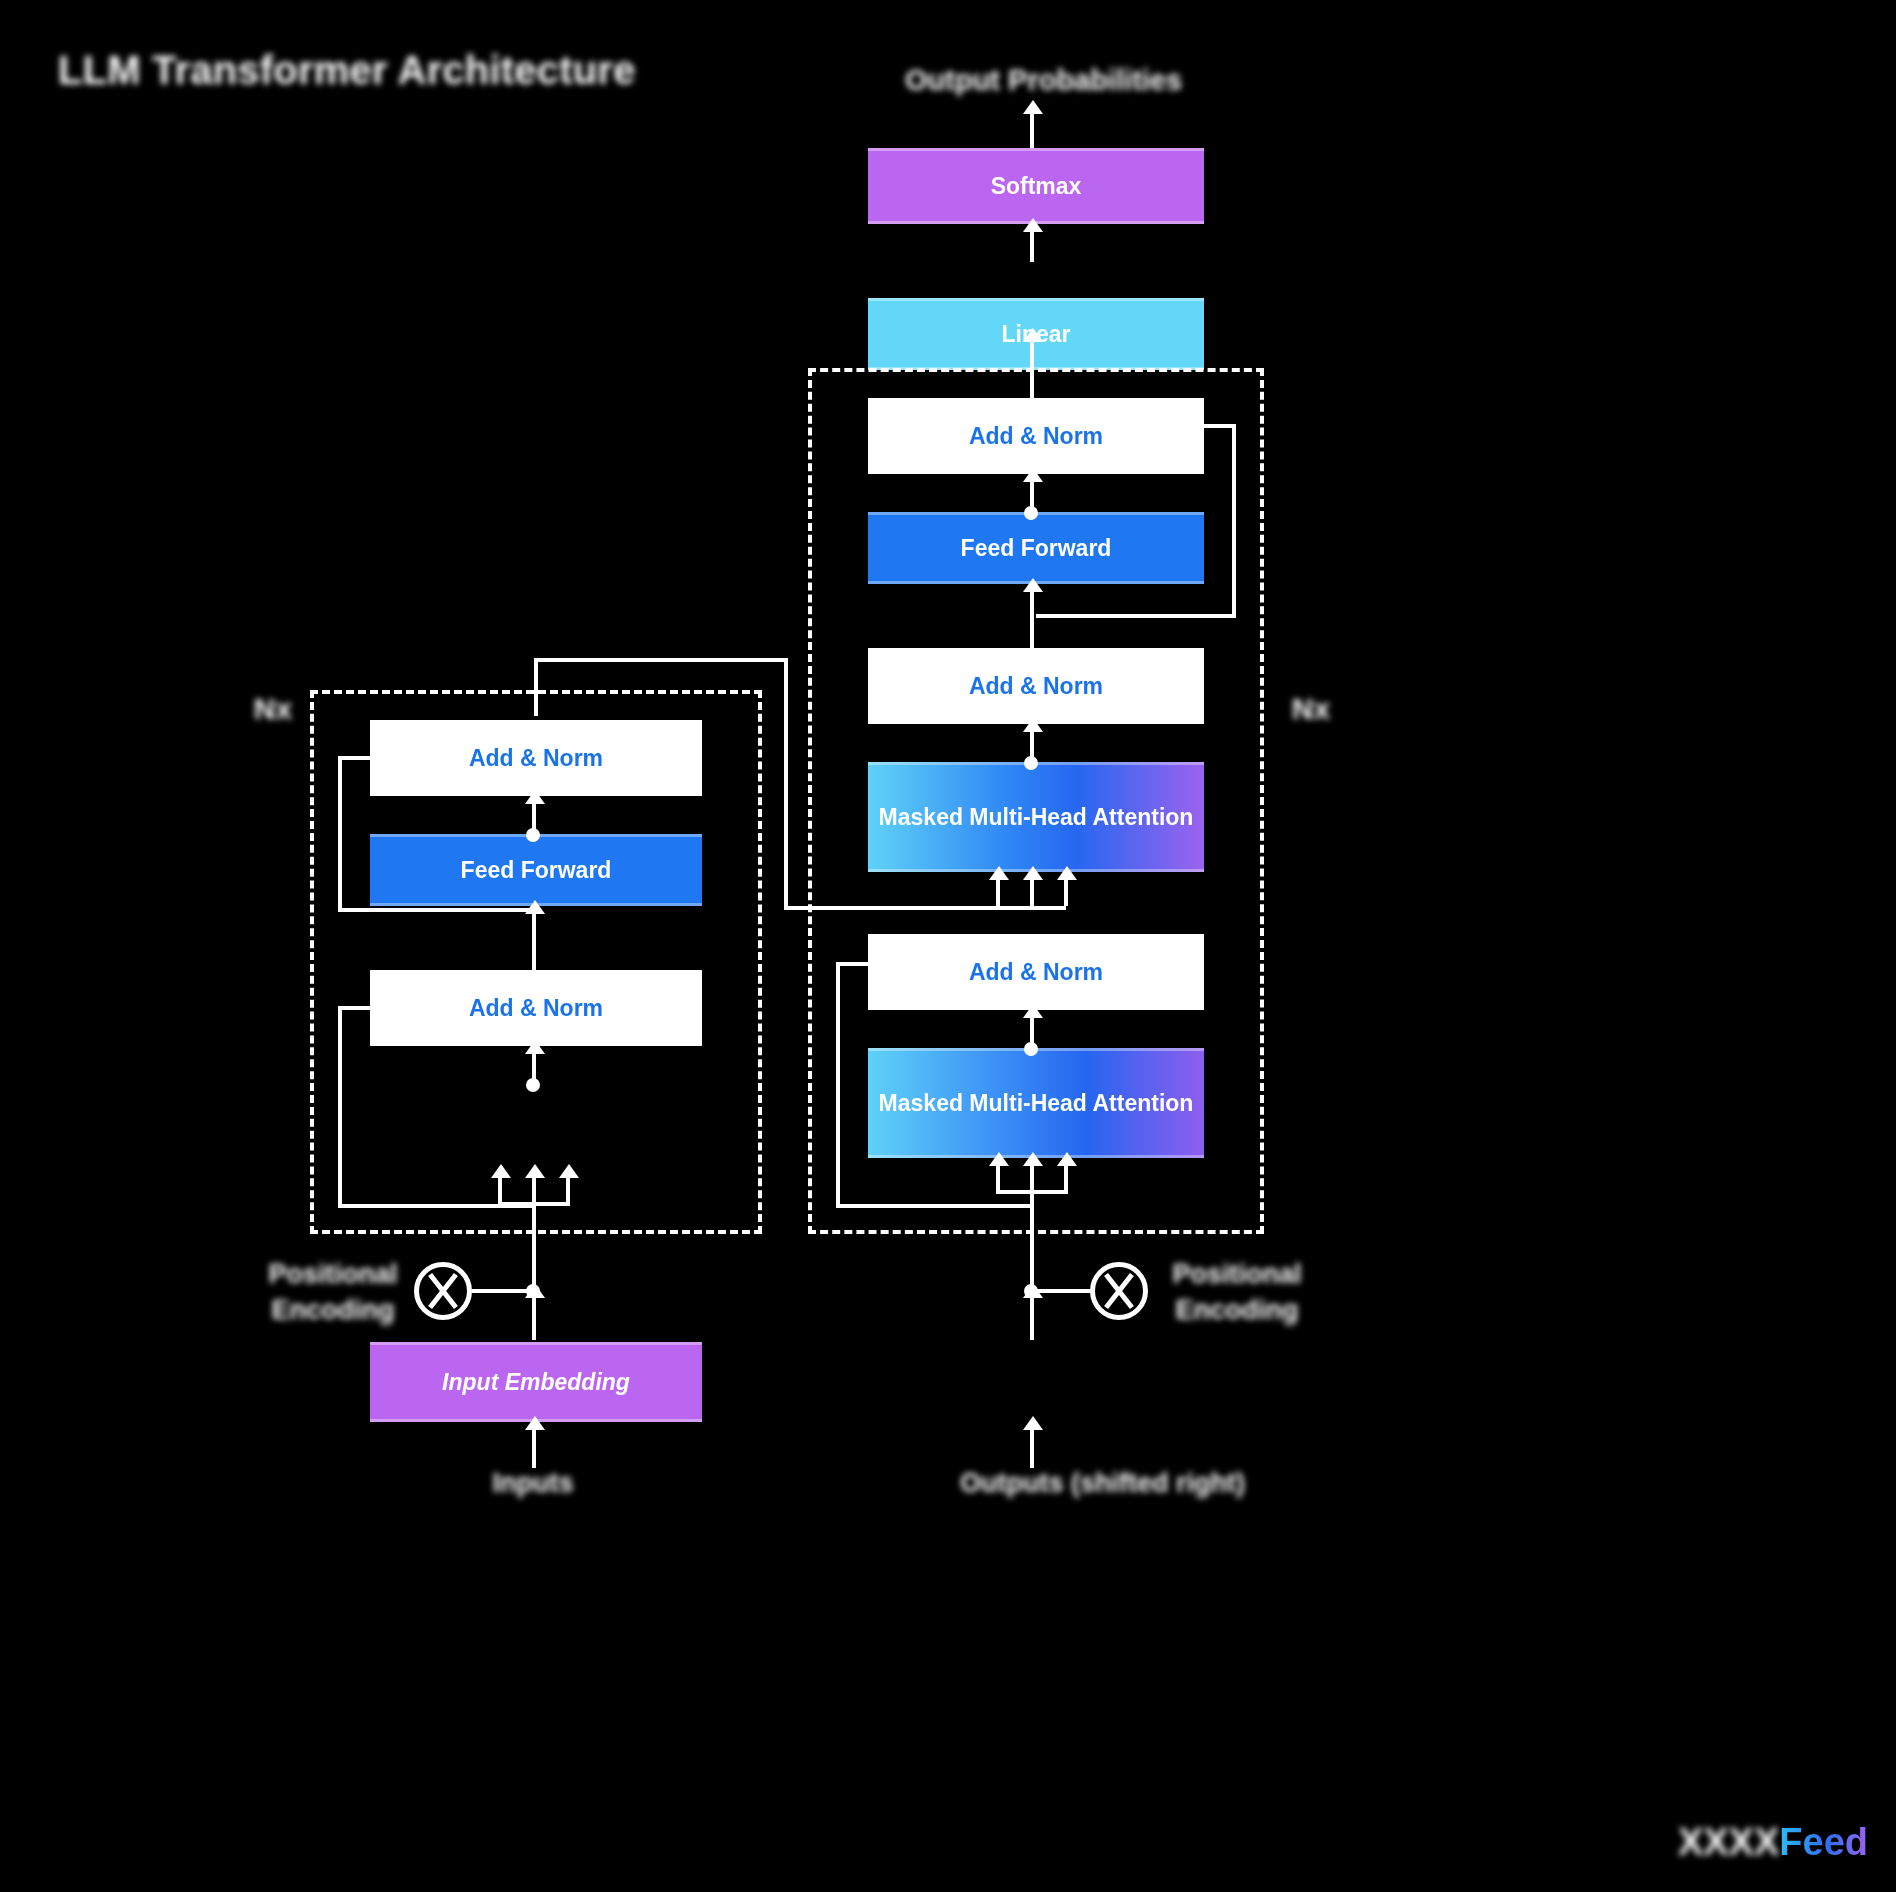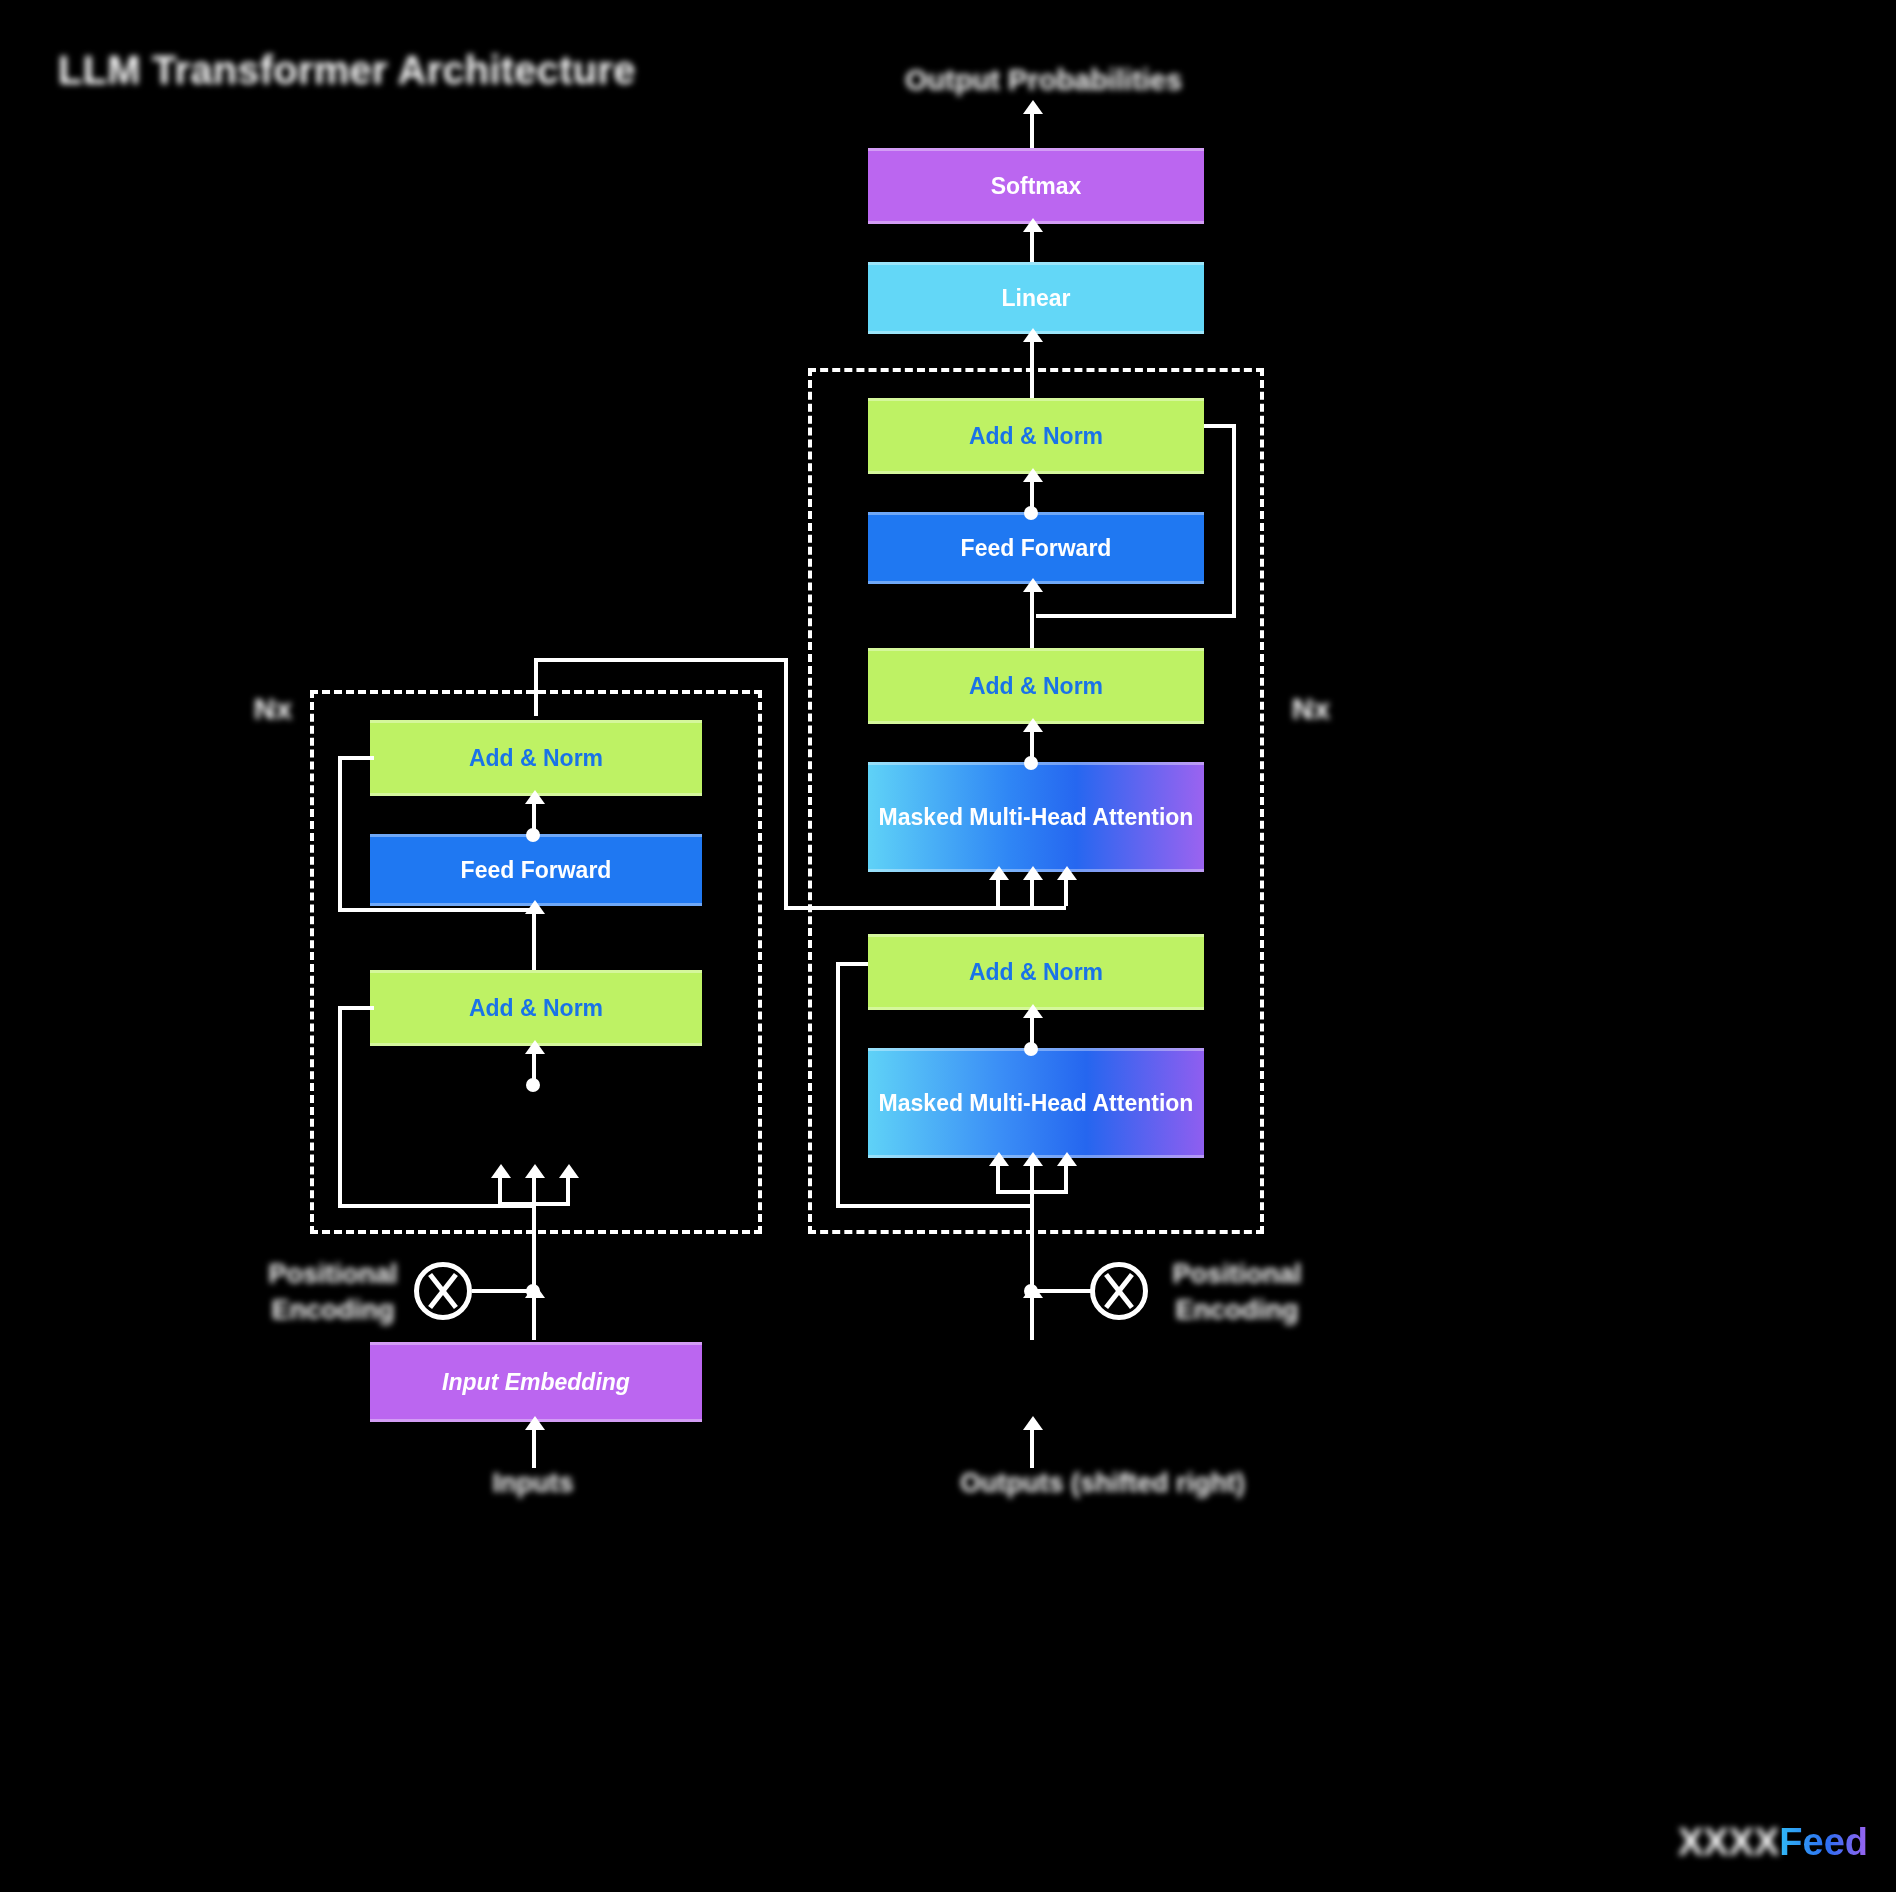--- a/index.html
+++ b/index.html
@@ -44,23 +44,23 @@
     justify-content: center;
     text-align: center;
     font-weight: bold;
     line-height: 1.22;
     color: #ffffff;
     font-size: 23px;
     border-top: 3px solid rgba(255,255,255,0.36);
     border-bottom: 3px solid rgba(255,255,255,0.36);
   }
   .box.purple   { background: #bb66f0; }
-  .box.cyan     { background: #63d7f7; }
+  .box.cyan     { background: #63d7f7; margin-top: 36px; }
   .box.blue     { background: #1f78f2; }
-  .box.white    { background: #bef264; color: #1a73e8; }
+  .box.white    { background: #ffffff; color: #1a73e8; }
   .box.grad     { background: linear-gradient(90deg, #5fd2f7 0%, #2f86f5 42%, #2667f0 62%, #9b63f0 100%); }
   .box.gradb    { background: linear-gradient(90deg, #5fd2f7 0%, #3a8df6 40%, #2566ef 65%, #8f5ef0 100%); }
 
   
   .line {
     position: absolute;
     background: #ffffff;
   }
   .vline { width: 4px; }
   .hline { height: 4px; }

